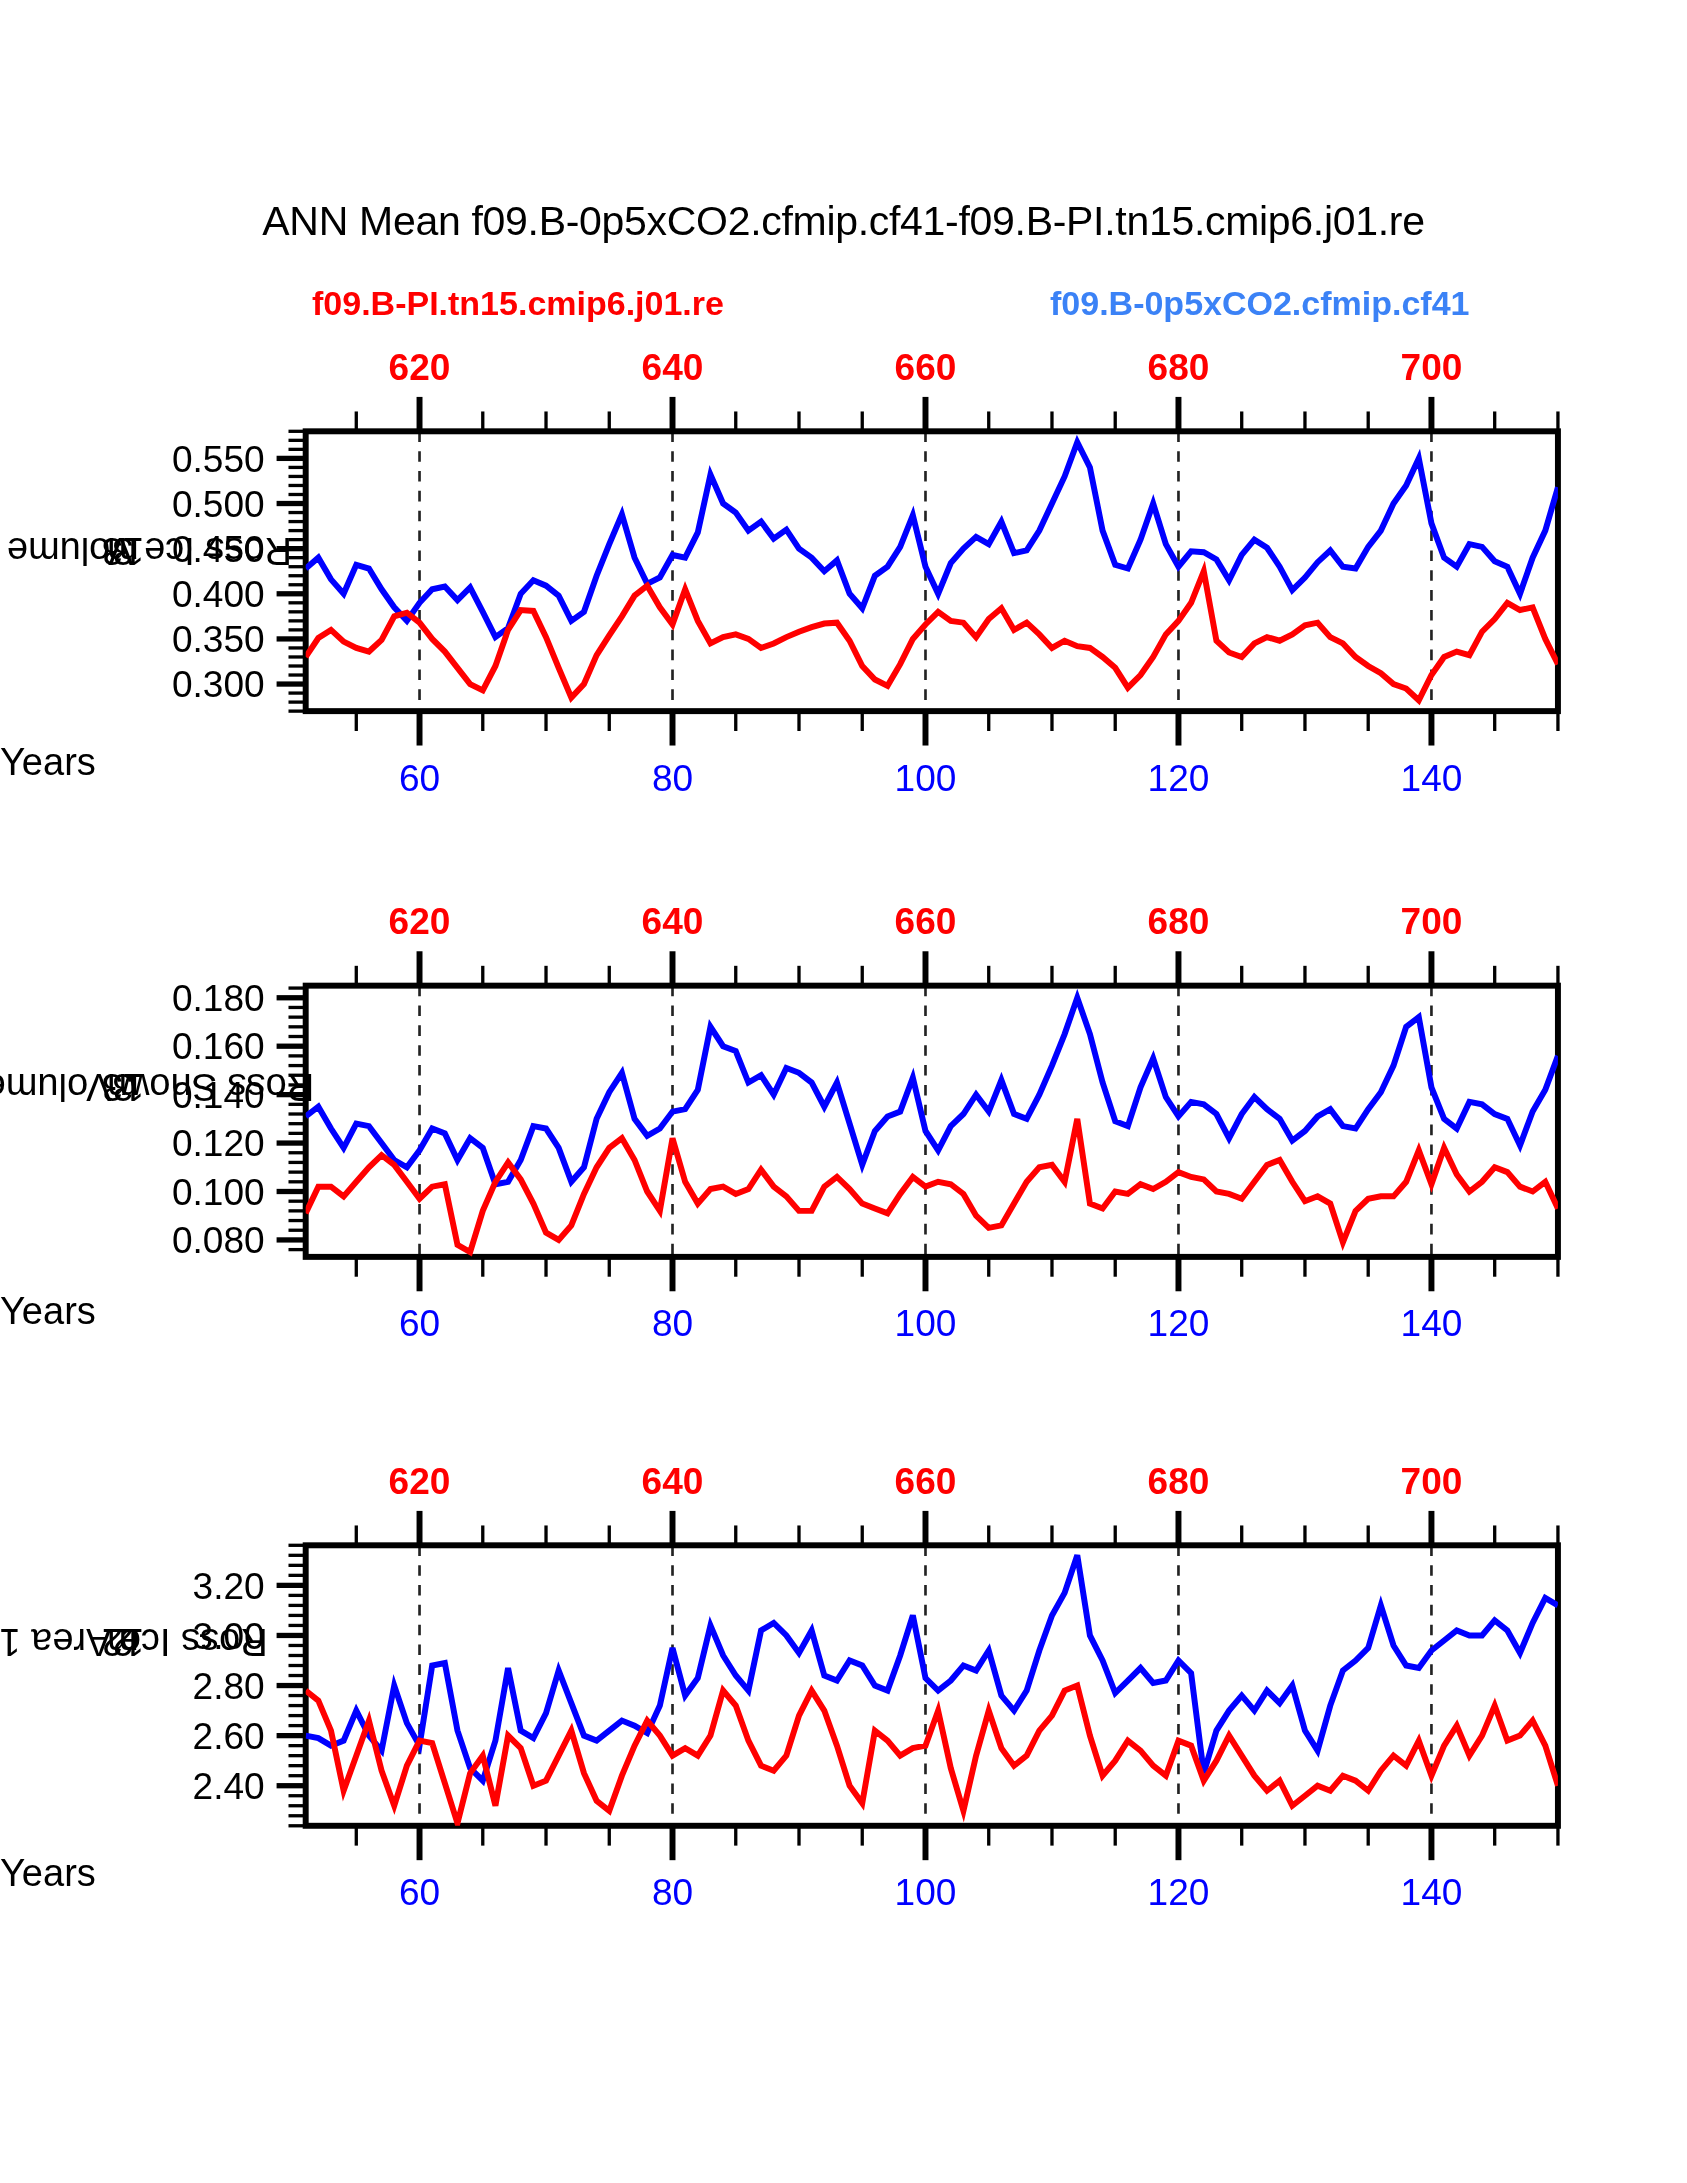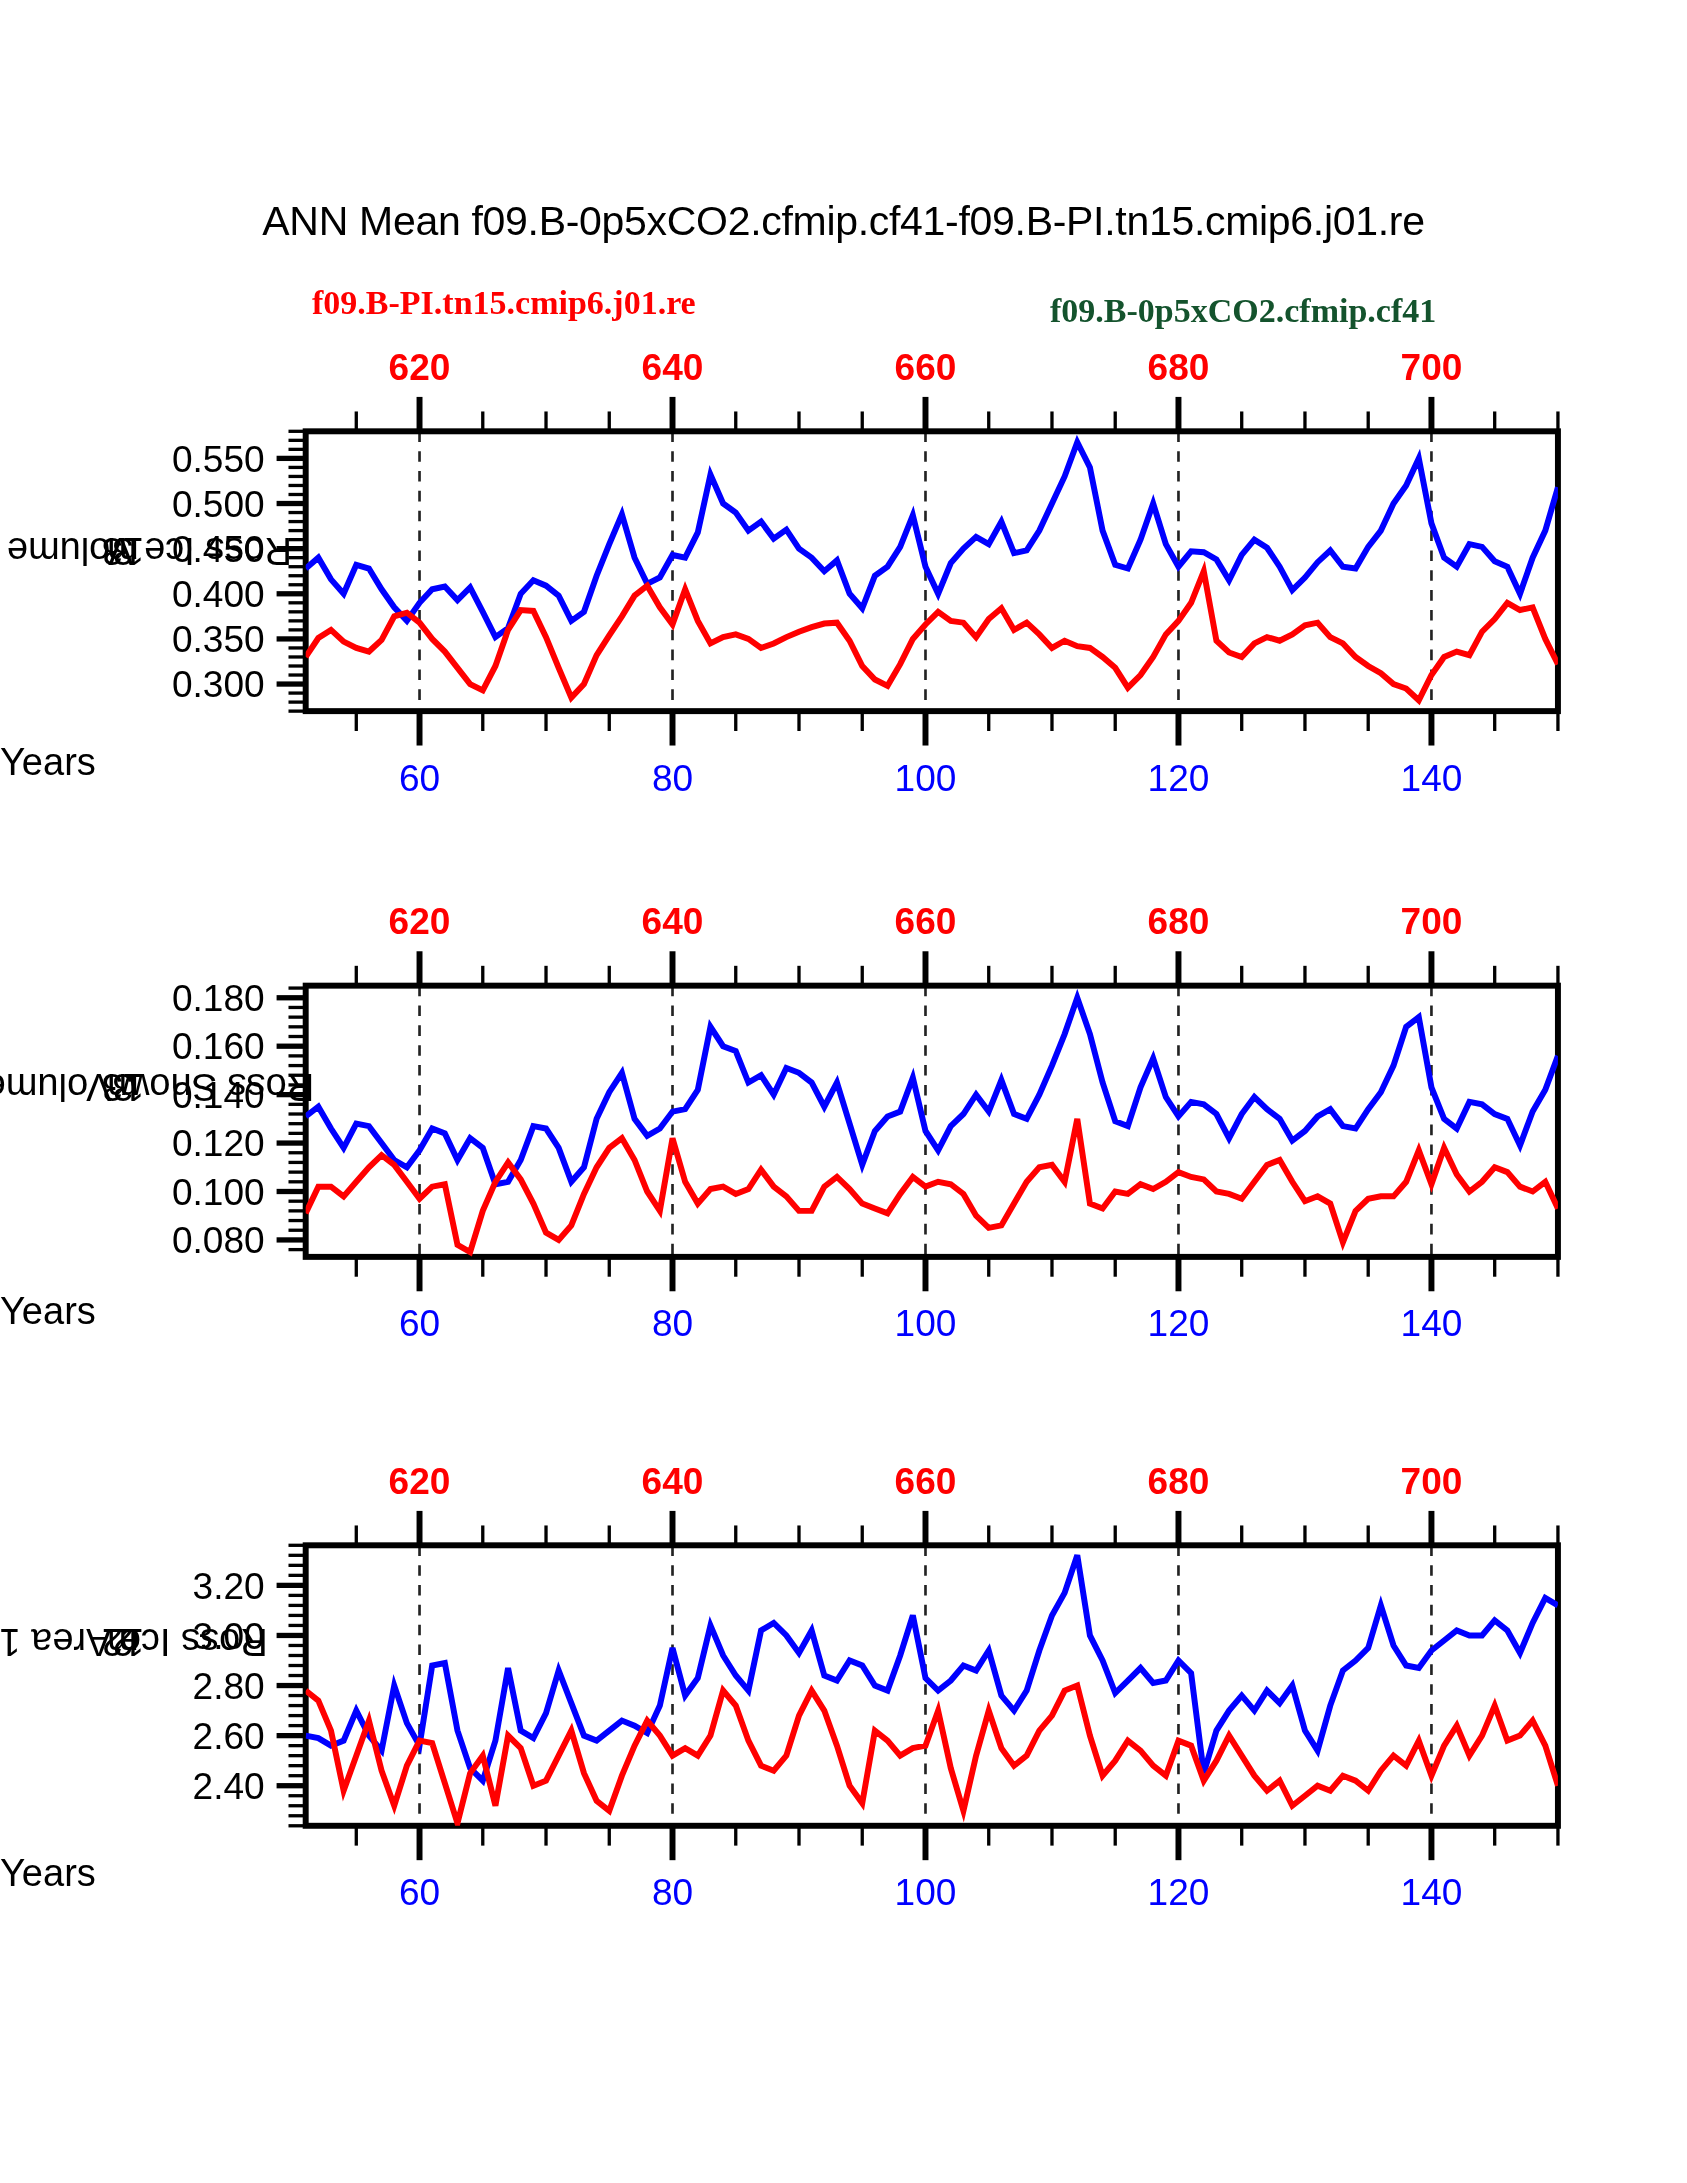--- a/index.html
+++ b/index.html
@@ -4,23 +4,23 @@
 <style>
   html,body{margin:0;padding:0;background:#ffffff;}
   body{width:1687px;height:2183px;font-family:"Liberation Sans",sans-serif;color:#000;}
   .page{position:relative;width:1687px;height:2183px;overflow:hidden;padding-left:11px;}
 
   .title{
     position:absolute;left:0;top:198px;width:1687px;text-align:center;
     font-size:41px;font-weight:400;letter-spacing:-0.3px;color:#000;white-space:nowrap;
   }
   .legend{position:absolute;top:284px;width:1687px;height:40px;}
-  .legend .lg{position:absolute;font-size:34px;font-weight:700;white-space:nowrap;font-family:Liberation Serif, serif;}
+  .legend .lg{position:absolute;font-size:34px;font-weight:700;white-space:nowrap;}
   .legend .red{left:301px;color:#ff0000;}
-  .legend .blue{left:1039px;color:#14532d;margin-top:8px;}
+  .legend .blue{left:1039px;color:#3b82f6;}
 
   .panel{position:absolute;left:0;width:1687px;}
   .panel .ylabel{
     position:absolute;left:0;top:0;width:79px;height:100%;
   }
   .panel .ylabel span{
     position:absolute;left:50%;top:50%;
     transform:translate(-50%,-50%) rotate(-90deg);
     transform-origin:center center;
     white-space:nowrap;font-size:38px;

